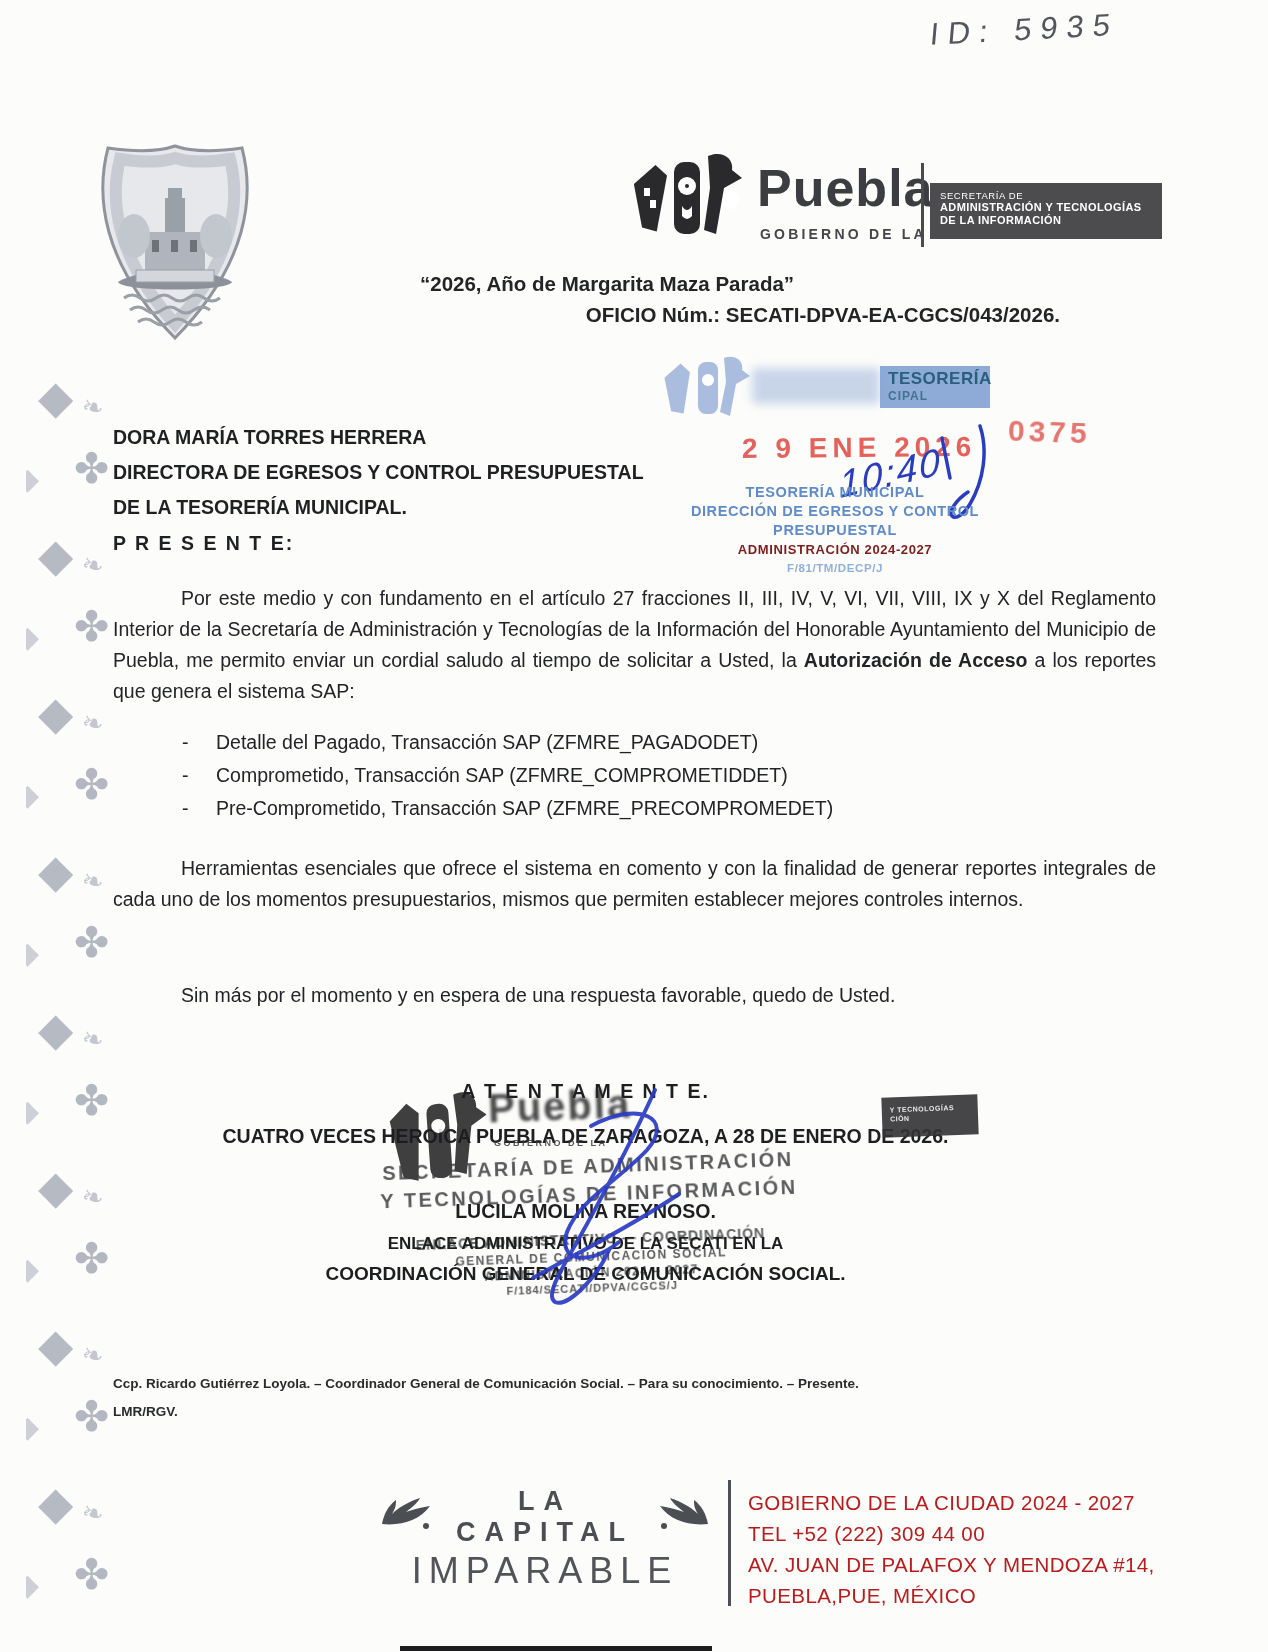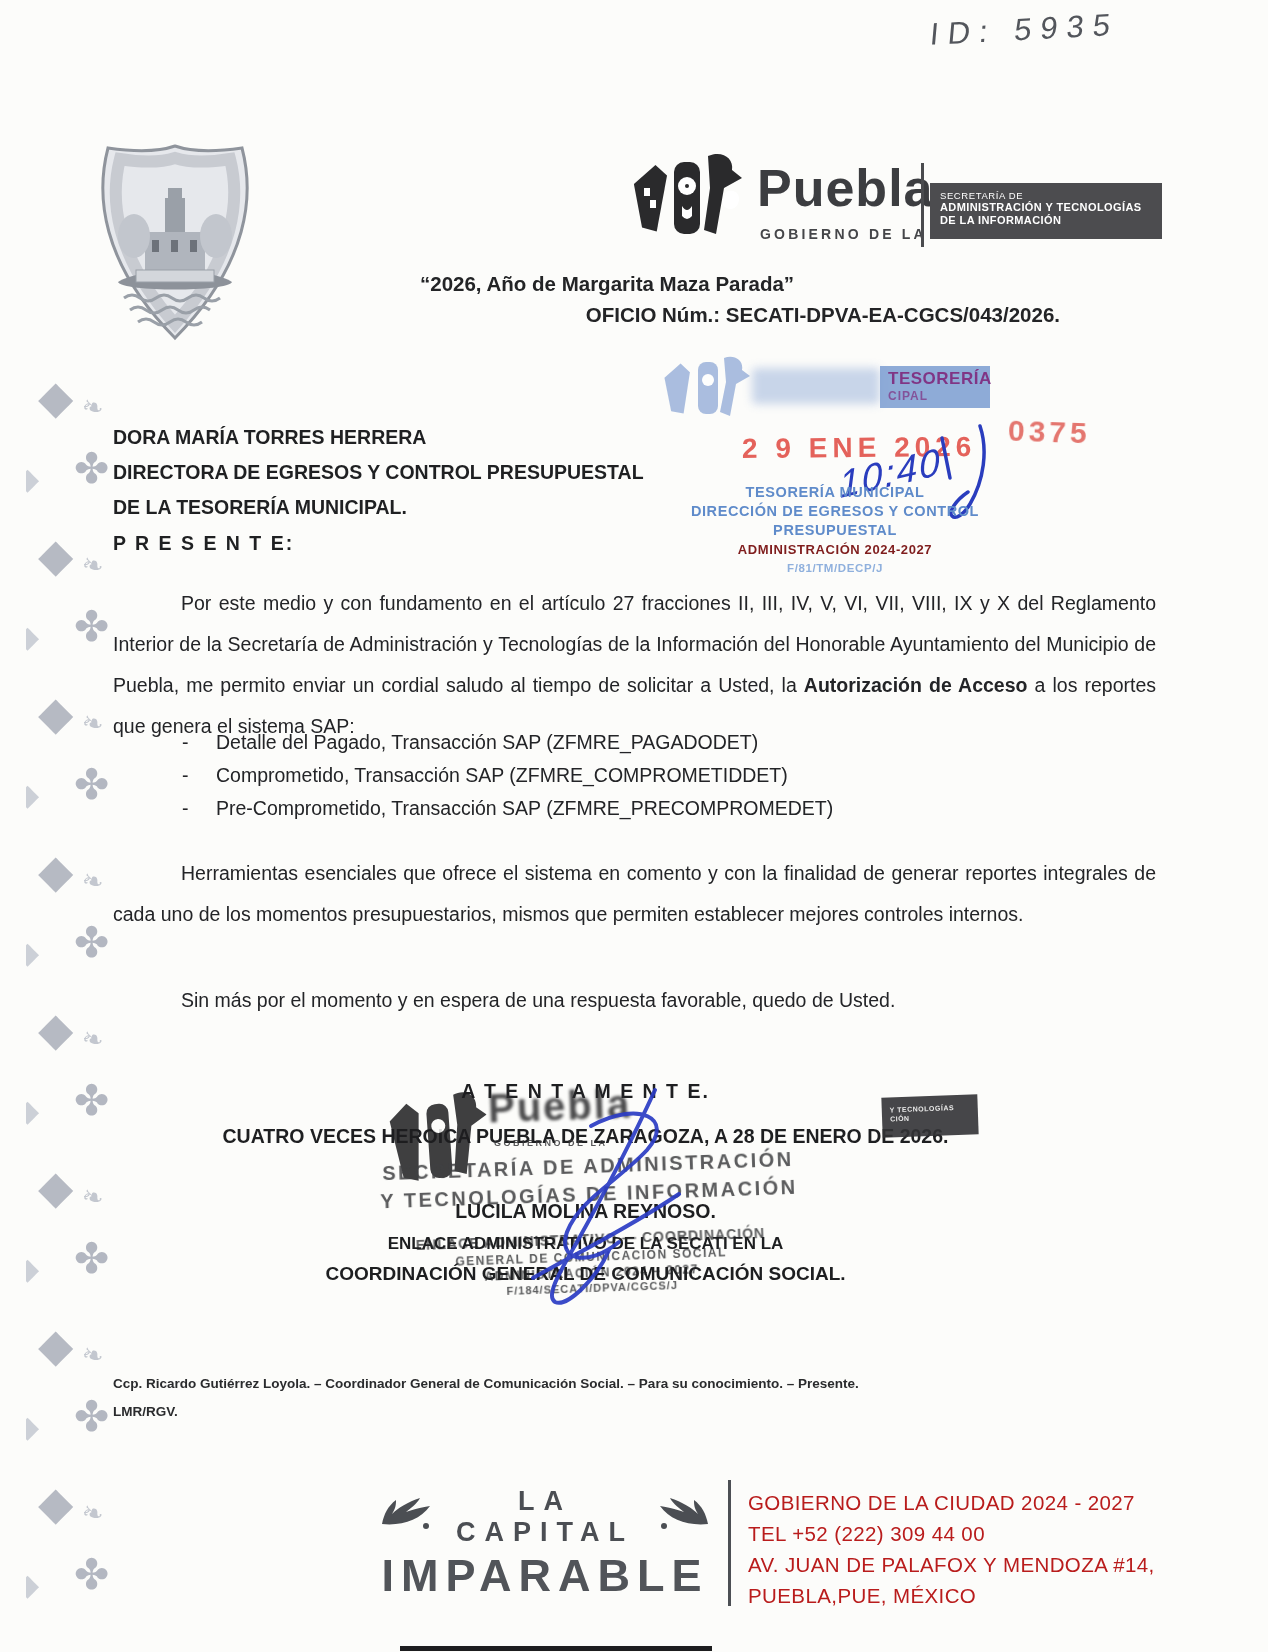--- a/index.html
+++ b/index.html
@@ -31,21 +31,21 @@
              padding:7px 10px 0 10px; }
   .sec-box .l1 { font-size:9.5px; letter-spacing:.6px; font-weight:400; }
   .sec-box .l2, .sec-box .l3 { font-size:11px; font-weight:700; letter-spacing:.4px; line-height:13px; }
 
   .motto { position:absolute; left:420px; top:272px; width:640px; text-align:left; font-size:20.5px; font-weight:700; color:#232426; }
   .oficio { position:absolute; left:420px; top:303px; width:640px; text-align:right; font-size:20.5px; font-weight:700; color:#232426; }
 
   
   .rs-icon { position:absolute; left:662px; top:352px; opacity:.75; filter:blur(.4px); }
   .rs-smear { position:absolute; left:752px; top:368px; width:128px; height:36px; background:#8aa6d5; opacity:.45; filter:blur(5px); border-radius:4px; }
-  .rs-box { position:absolute; left:880px; top:366px; width:110px; height:42px; background:#7fa0d3; opacity:.88; color:#701a75;
+  .rs-box { position:absolute; left:880px; top:366px; width:110px; height:42px; background:#7fa0d3; opacity:.88; color:#0c4a6e;
             padding:3px 0 0 8px; }
   .rs-box .t1 { font-size:17px; font-weight:800; letter-spacing:.5px; }
   .rs-box .t2 { font-size:12px; font-weight:700; opacity:.75; letter-spacing:1px; }
   .rs-date { position:absolute; left:742px; top:432px; font-size:28px; font-weight:700; color:#e2524a; letter-spacing:5px;
              opacity:.9; transform:rotate(-.5deg); }
   .rs-folio { position:absolute; left:1008px; top:415px; font-size:30px; font-weight:800; color:#dc4a41; letter-spacing:4px;
               opacity:.75; transform:rotate(2deg); filter:blur(.4px); }
   .rs-time { position:absolute; left:838px; top:452px; font-size:38px; color:#2a3dbe; font-style:italic;
              transform:rotate(-13deg) skewX(-10deg); letter-spacing:2px; font-weight:400; }
   .rs-flourish { position:absolute; left:930px; top:420px; }
@@ -54,21 +54,21 @@
   .rs-lines .a { font-size:14.5px; }
   .rs-lines .b { font-size:13px; color:#7f1d1d; }
   .rs-lines .c { font-size:11.5px; color:#8fb0dd; }
 
   
   .recipient { position:absolute; left:113px; top:420px; font-weight:700; font-size:19.5px; }
   .recipient div { line-height:35px; }
   .recipient .salut { margin-top:1px; letter-spacing:2px; }
 
   
-  .para { position:absolute; left:113px; width:1043px; font-size:19.5px; line-height:41px; text-align:justify; color:#232427; }
+  .para { position:absolute; left:113px; width:1043px; font-size:19.5px; line-height:31px; text-align:justify; color:#232427; }
   .p1 { top:583px; text-indent:68px; }
   .p2 { top:853px; text-indent:68px; }
   .p3 { top:980px; text-indent:68px; text-align:left; }
   .bold-inline { font-weight:700; }
 
   .bullets { position:absolute; left:182px; top:726px; font-size:19.5px; color:#232427; }
   .bullet-row { display:flex; line-height:33px; }
   .bullet-dash { width:34px; }
 
   
@@ -98,21 +98,21 @@
   .sig-scribble { position:absolute; left:505px; top:1082px; z-index:4; }
 
   
   .cc { position:absolute; left:113px; top:1376px; font-size:13.5px; font-weight:700; color:#2a2b2d; }
   .cc .init { margin-top:13px; font-size:13.5px; }
 
   
   .slogan { position:absolute; left:380px; top:1486px; width:330px; text-align:center; color:#4b4e53; }
   .slogan-top { display:flex; align-items:center; justify-content:center; gap:8px; }
   .slogan-top .txt { font-size:27px; font-weight:800; letter-spacing:9px; }
-  .slogan-bottom { font-size:45px; font-weight:700; letter-spacing:7px; margin-top:2px; color:#515459; }
+  .slogan-bottom { font-size:36px; font-weight:400; letter-spacing:7px; margin-top:2px; color:#515459; }
   .footer-divider { position:absolute; left:728px; top:1480px; width:2.5px; height:126px; background:#4c4f54; }
   .footer-info { position:absolute; left:748px; top:1487px; font-size:20.5px; color:#b91c1c; line-height:31px; letter-spacing:.4px; }
   .scan-line { position:absolute; left:400px; top:1646px; width:312px; height:5px; background:#1d1d1f; }
 </style>
 </head>
 <body>
 
 <div id="page">
 
   <div class="hand-id">ID: 5935</div>

